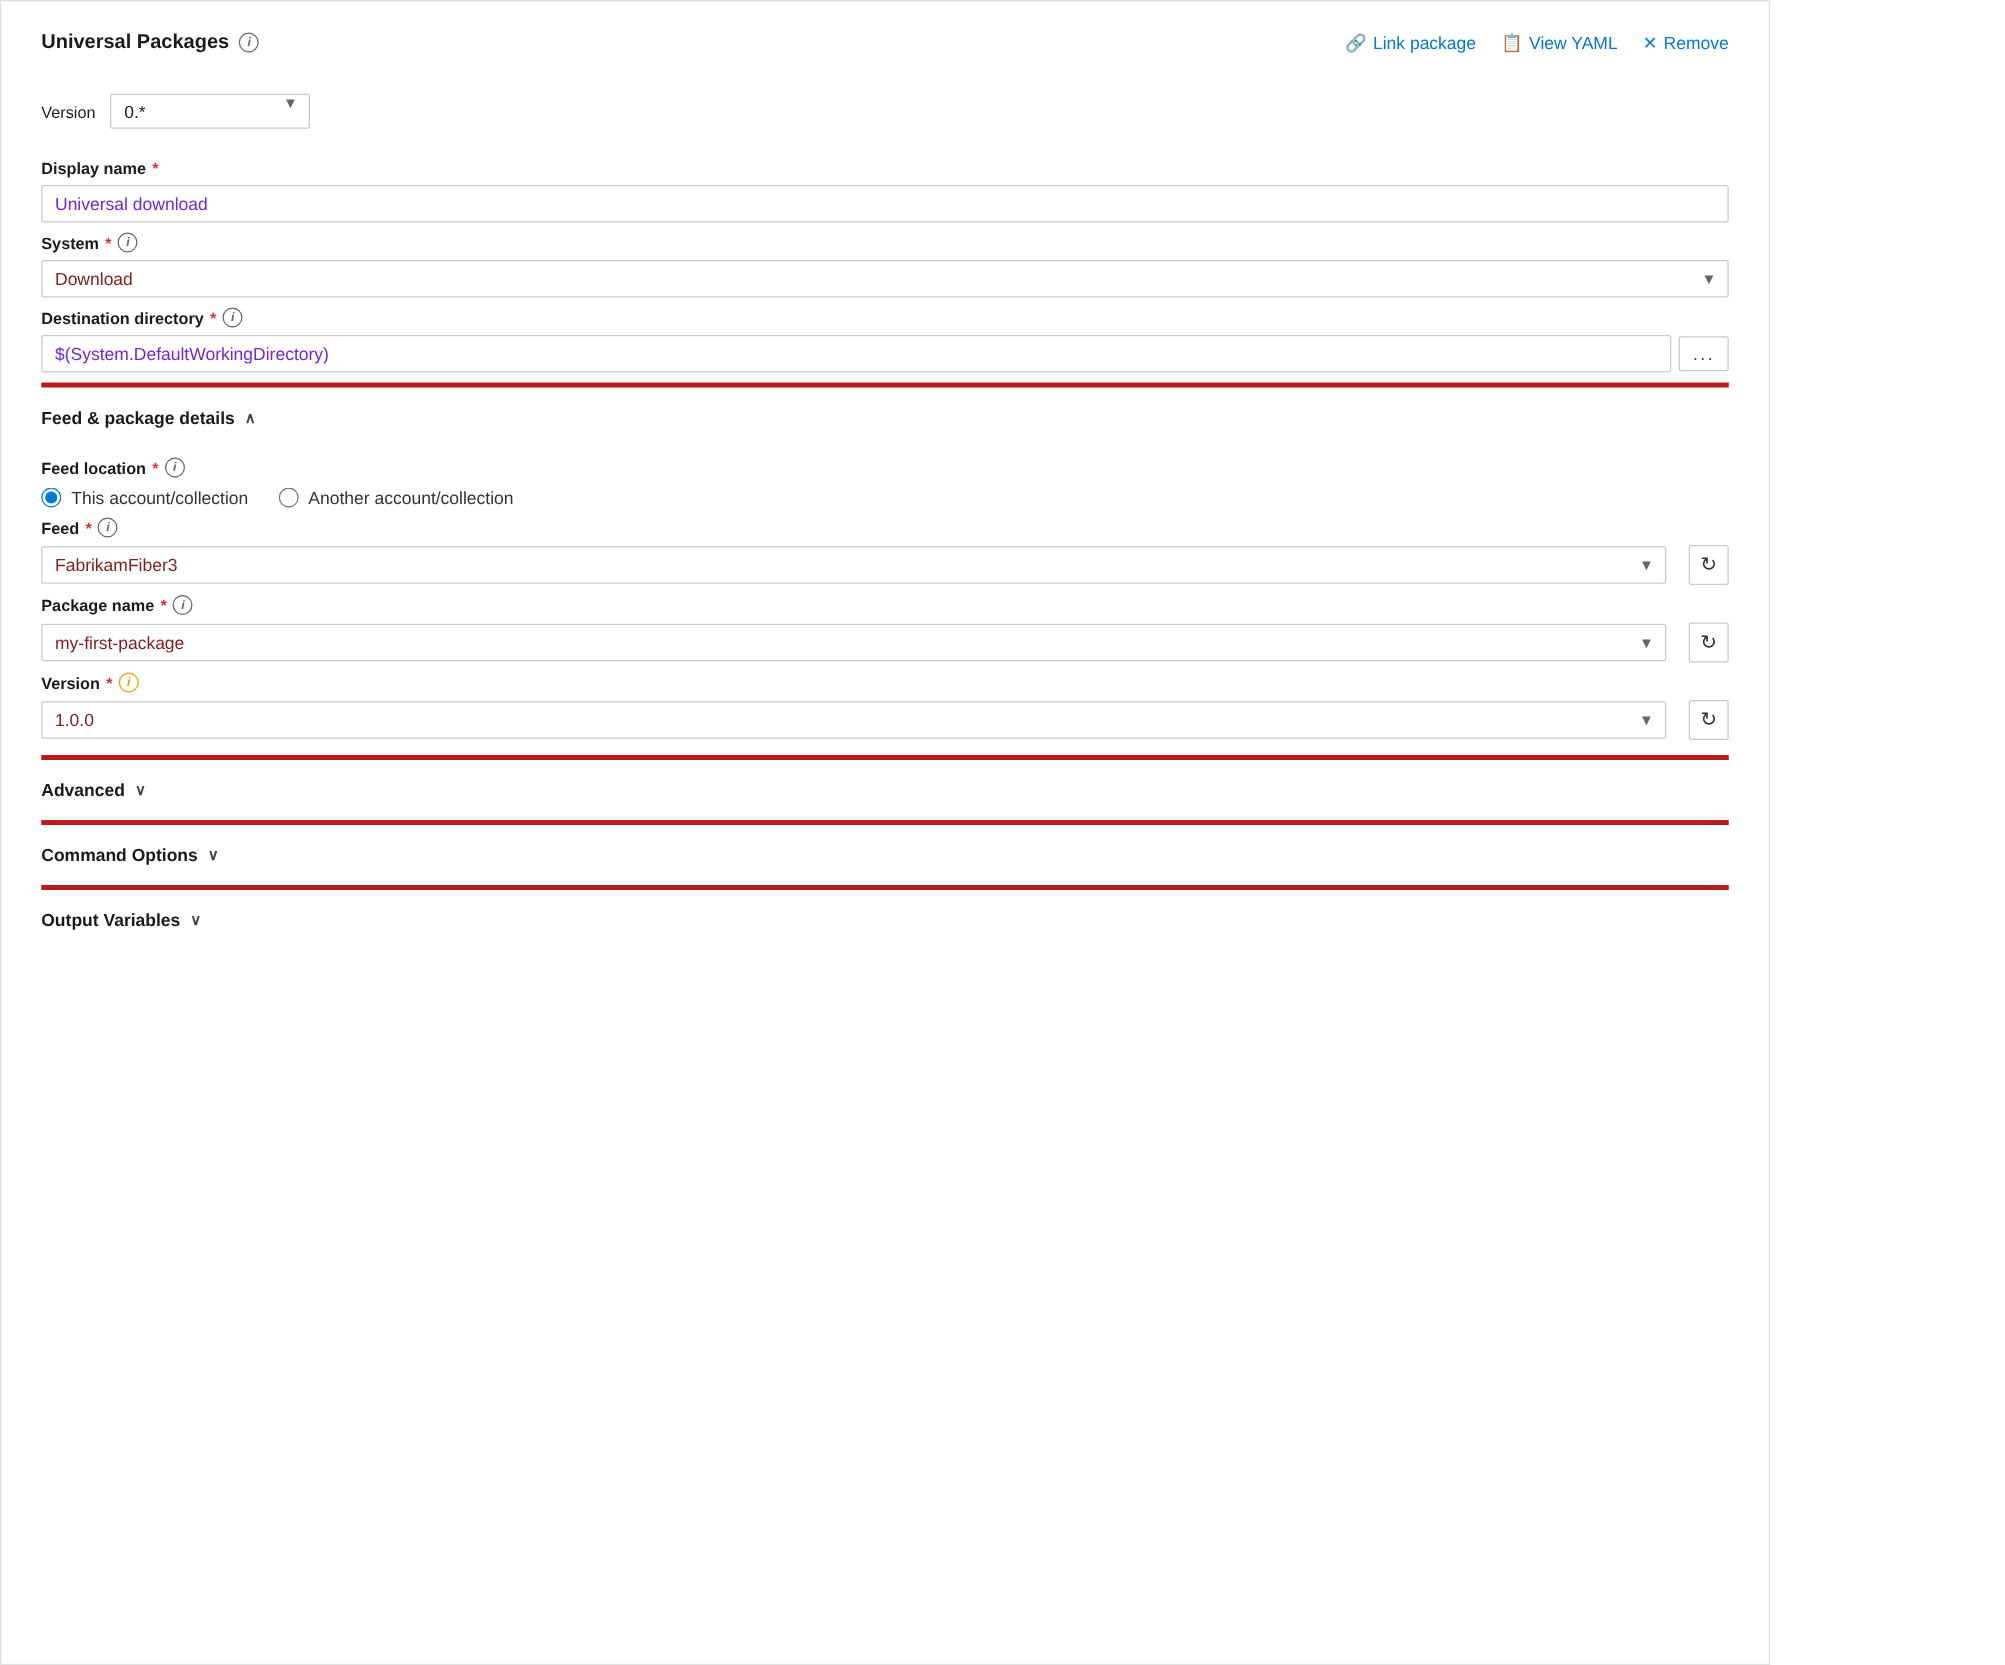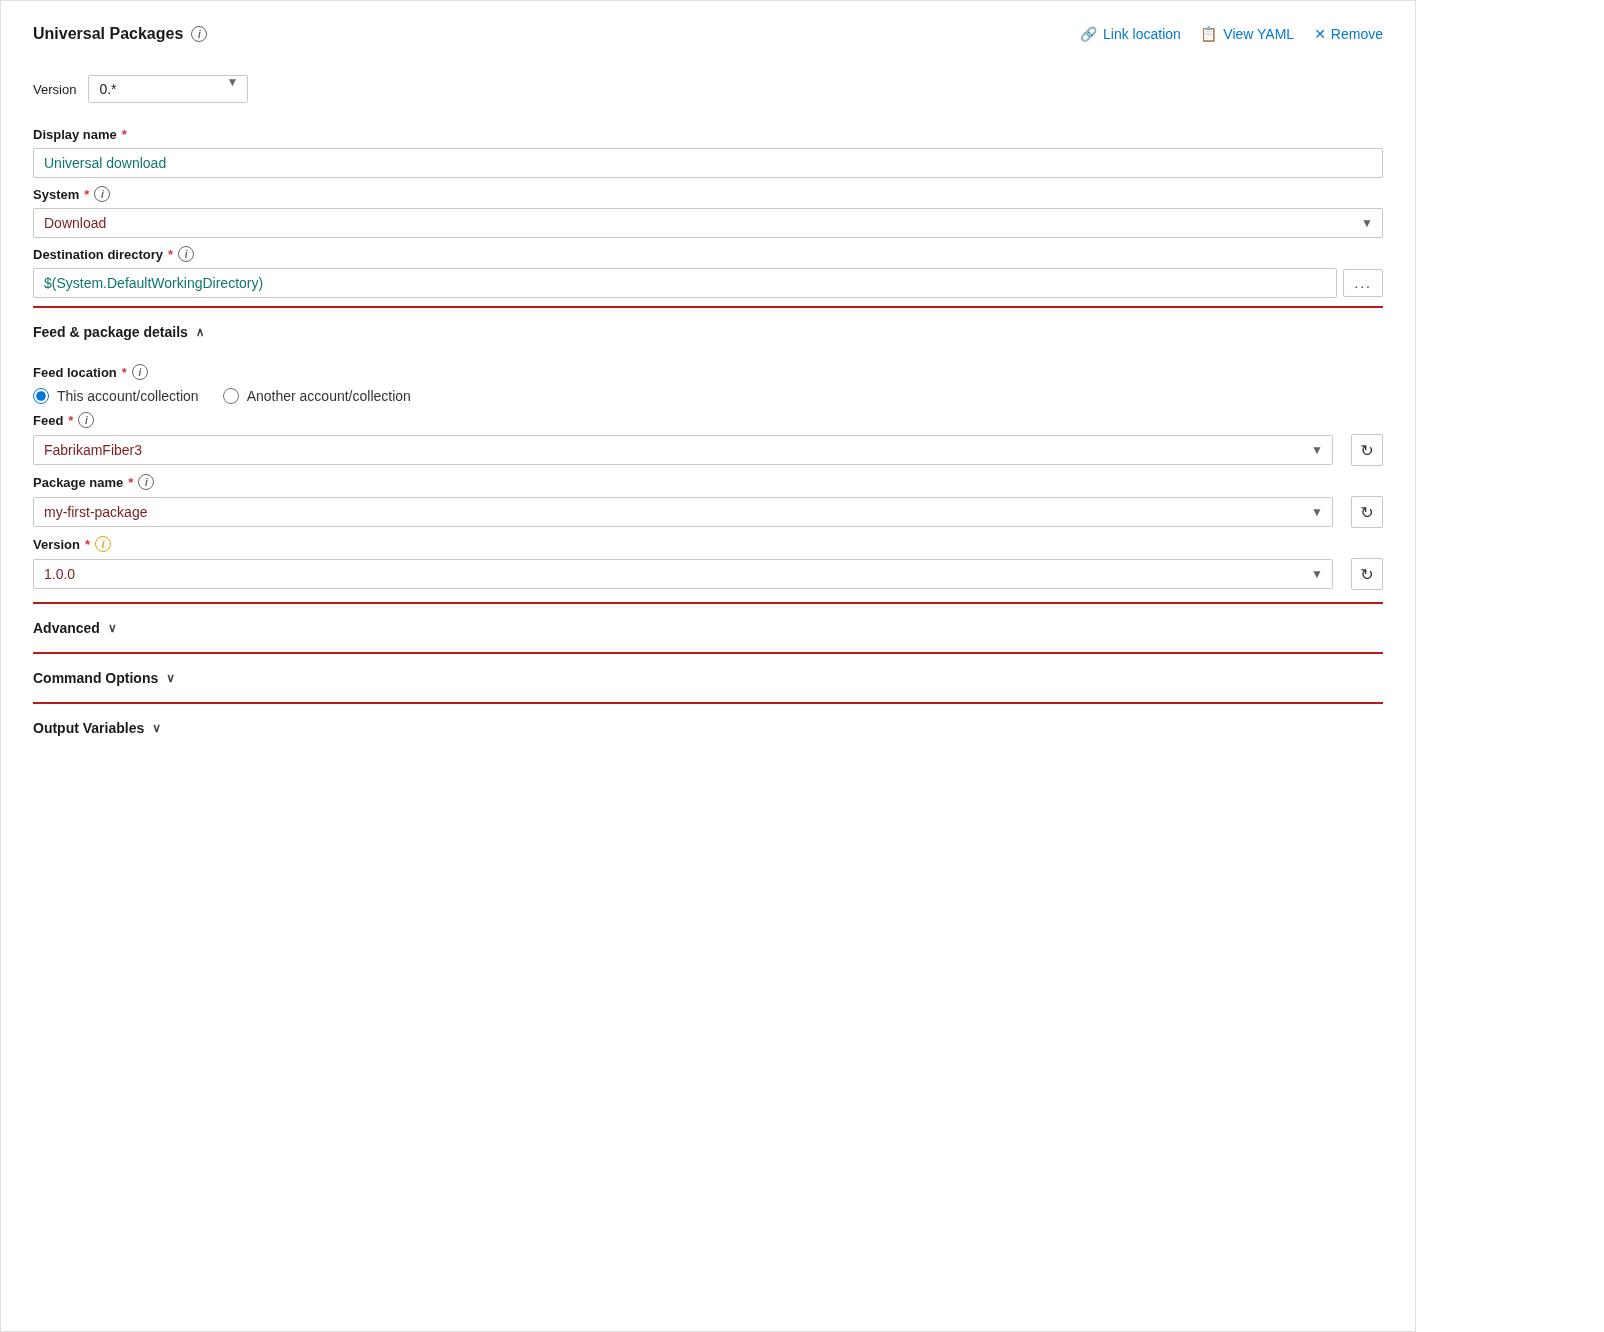--- a/index.html
+++ b/index.html
@@ -70,21 +70,21 @@
       align-items: center;
       gap: 5px;
     }
     .required { color: #d13438; }
     .field-input {
       width: 100%;
       padding: 6px 10px;
       border: 1px solid #c8c8c8;
       border-radius: 2px;
       font-size: 14px;
-      color: #0f766e;
+      color: #6d28d9;
       outline: none;
       background: #fff;
     }
     .select-wrapper {
       position: relative;
       display: flex;
       align-items: center;
     }
     .select-wrapper select {
       width: 100%;
@@ -178,21 +178,21 @@
       border-radius: 2px;
       color: #333;
       font-size: 16px;
       display: flex;
       align-items: center;
       justify-content: center;
       min-width: 32px;
       height: 32px;
     }
     .collapsible-section {
-      border-top: 2px solid #b91c1c;
+      border-top: 4px solid #b91c1c;
     }
     .collapsible-header {
       display: flex;
       align-items: center;
       gap: 8px;
       font-size: 14px;
       font-weight: 600;
       color: #1a1a1a;
       cursor: pointer;
       padding: 16px 0;
@@ -207,21 +207,21 @@
 <div class="container">
 
   <div class="header">
     <div class="header-left">
       <span>Universal Packages</span>
       <span class="info-icon">i</span>
     </div>
     <div class="header-right">
       <a class="header-action">
         <span>🔗</span>
-        <span>Link location</span>
+        <span>Link package</span>
       </a>
       <a class="header-action">
         <span>📋</span>
         <span>View YAML</span>
       </a>
       <a class="header-action" style="color:#0078d4;">
         <span>✕</span>
         <span>Remove</span>
       </a>
     </div>

